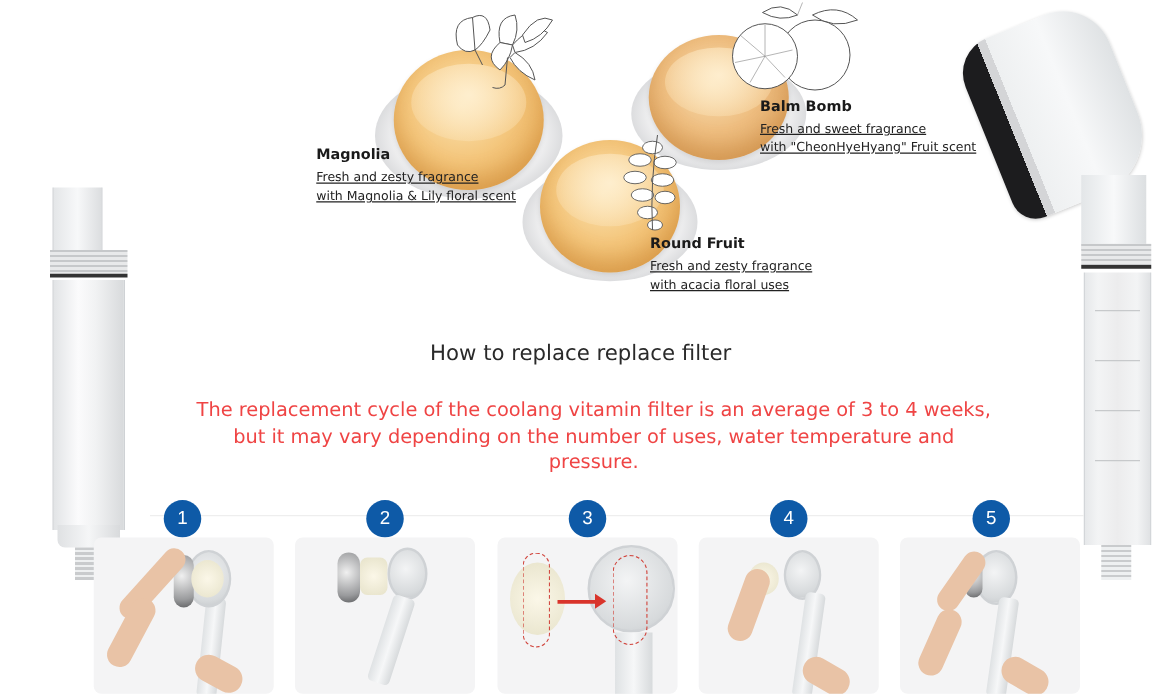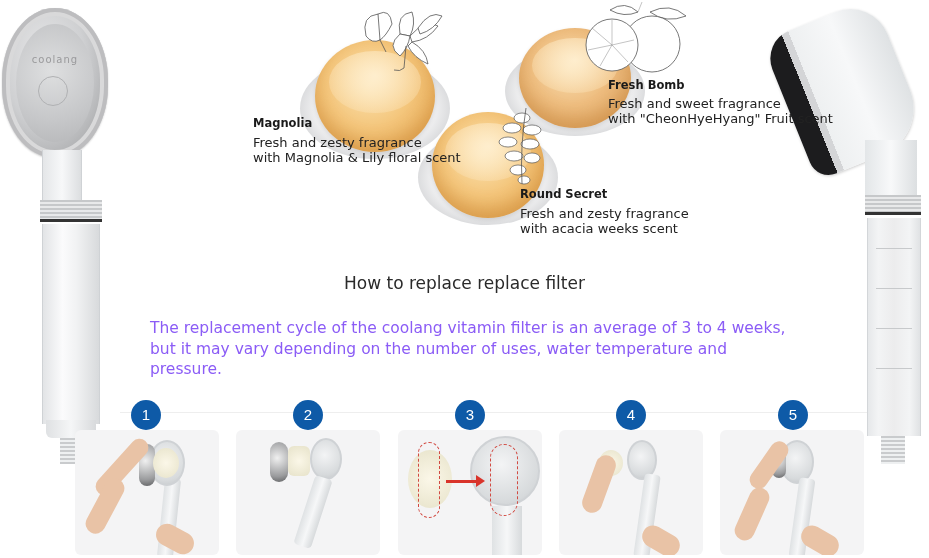--- a/index.html
+++ b/index.html
@@ -105,30 +105,30 @@
   .f-balm { left: 505px; top: 28px; width: 140px; height: 125px; }
   .f-balm .cup { background: radial-gradient(ellipse at 45% 40%, #f8ddb0 0%, #eebd7f 45%, #dca363 85%, #cf944f 100%); }
 
   .illus { position: absolute; }
   .lily { left: 356px; top: 6px; width: 90px; height: 70px; }
   .orange { left: 580px; top: 0; width: 110px; height: 75px; }
   .acacia { left: 492px; top: 106px; width: 60px; height: 80px; }
 
   
   .scent-title { position: absolute; font-size: 11.5px; font-weight: bold; color: #1a1a1a; white-space: nowrap; }
-  .scent-desc { position: absolute; font-size: 13px; color: #222; line-height: 15px; white-space: nowrap; }
+  .scent-desc { position: absolute; font-size: 10px; color: #222; line-height: 15px; white-space: nowrap; text-decoration: underline; }
 
   
   .howto {
     position: absolute; left: 0; right: 0; top: 273px; text-align: center;
     font-size: 17px; color: #2a2a2a; font-weight: 500;
   }
   .cycle {
-    position: absolute; left: 150px; width: 650px; top: 318px; text-align: left;
-    font-size: 15.5px; line-height: 20.5px; color: #8b5cf6;
+    position: absolute; left: 150px; width: 650px; top: 318px; text-align: center;
+    font-size: 15.5px; line-height: 20.5px; color: #ef4444;
   }
 
   
   .steps-line { position: absolute; left: 120px; right: 62px; top: 412px; height: 1px; background: #eeeeee; }
   .badge {
     position: absolute; width: 30px; height: 30px; border-radius: 50%;
     background: #0e5aa7; color: #fff; font-size: 15px; text-align: center; line-height: 30px;
     font-family: "Liberation Sans", sans-serif;
   }
   .step-card {
@@ -159,25 +159,20 @@
   .arrow-line { position: absolute; height: 3px; background: #d9342b; }
   .arrow-head {
     position: absolute; width: 0; height: 0;
     border-top: 6px solid transparent; border-bottom: 6px solid transparent; border-left: 9px solid #d9342b;
   }
 </style>
 </head>
 <body>
 
 <div class="abs sh-left">
-  <div class="head">
-    <div class="face"></div>
-    <div class="brand">coolang</div>
-    <div class="ring"></div>
-  </div>
   <div class="neck"></div>
   <div class="collar"></div>
   <div class="body"></div>
   <div class="base"></div>
   <div class="thread"></div>
 </div>
 
 <div class="abs sh-right">
   <div class="head"></div>
   <div class="neck"></div>
@@ -245,30 +240,30 @@
   </g>
   <path d="M34 2 Q28 40 30 78" stroke="#555" stroke-width="0.8" fill="none"></path>
 </svg>
 
 <div class="scent-title" style="left:253px; top:116px;">Magnolia</div>
 <div class="scent-desc" style="left:253px; top:135px;">
   <div>Fresh and zesty fragrance</div>
   <div>with Magnolia &amp; Lily floral scent</div>
 </div>
 
-<div class="scent-title" style="left:608px; top:78px;">Fresh Bomb</div>
+<div class="scent-title" style="left:608px; top:78px;">Balm Bomb</div>
 <div class="scent-desc" style="left:608px; top:96px;">
   <div>Fresh and sweet fragrance</div>
   <div>with "CheonHyeHyang" Fruit scent</div>
 </div>
 
-<div class="scent-title" style="left:520px; top:187px;">Round Secret</div>
+<div class="scent-title" style="left:520px; top:187px;">Round Fruit</div>
 <div class="scent-desc" style="left:520px; top:206px;">
   <div>Fresh and zesty fragrance</div>
-  <div>with acacia weeks scent</div>
+  <div>with acacia floral uses</div>
 </div>
 
 <div class="howto">How to replace replace filter</div>
 <div class="cycle">The replacement cycle of the coolang vitamin filter is an average of 3 to 4 weeks, but it may vary depending on the number of uses, water temperature and pressure.</div>
 
 <div class="steps-line"></div>
 
 <div class="badge" style="left:131px; top:400px;">1</div>
 <div class="badge" style="left:293px; top:400px;">2</div>
 <div class="badge" style="left:455px; top:400px;">3</div>

